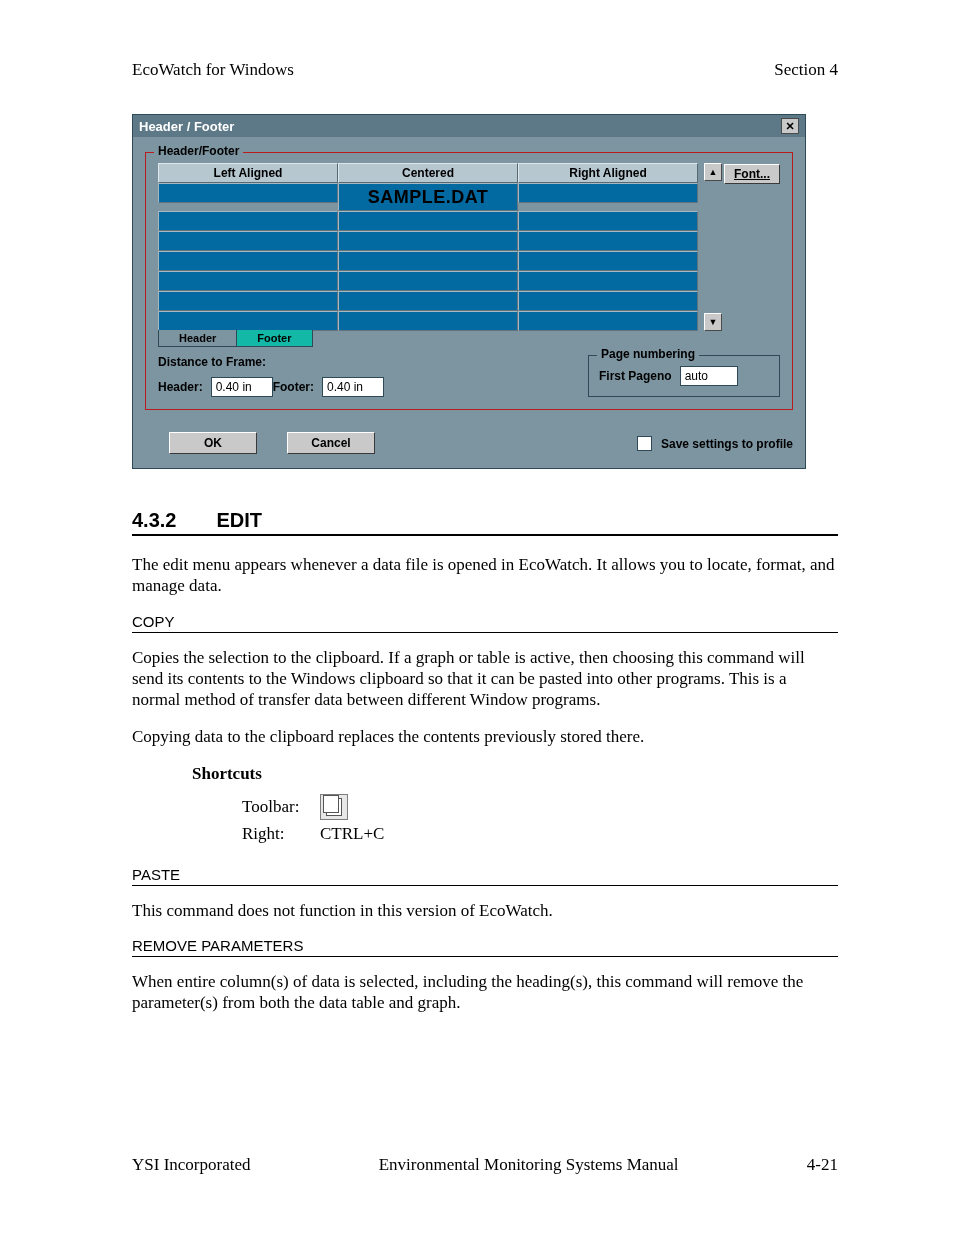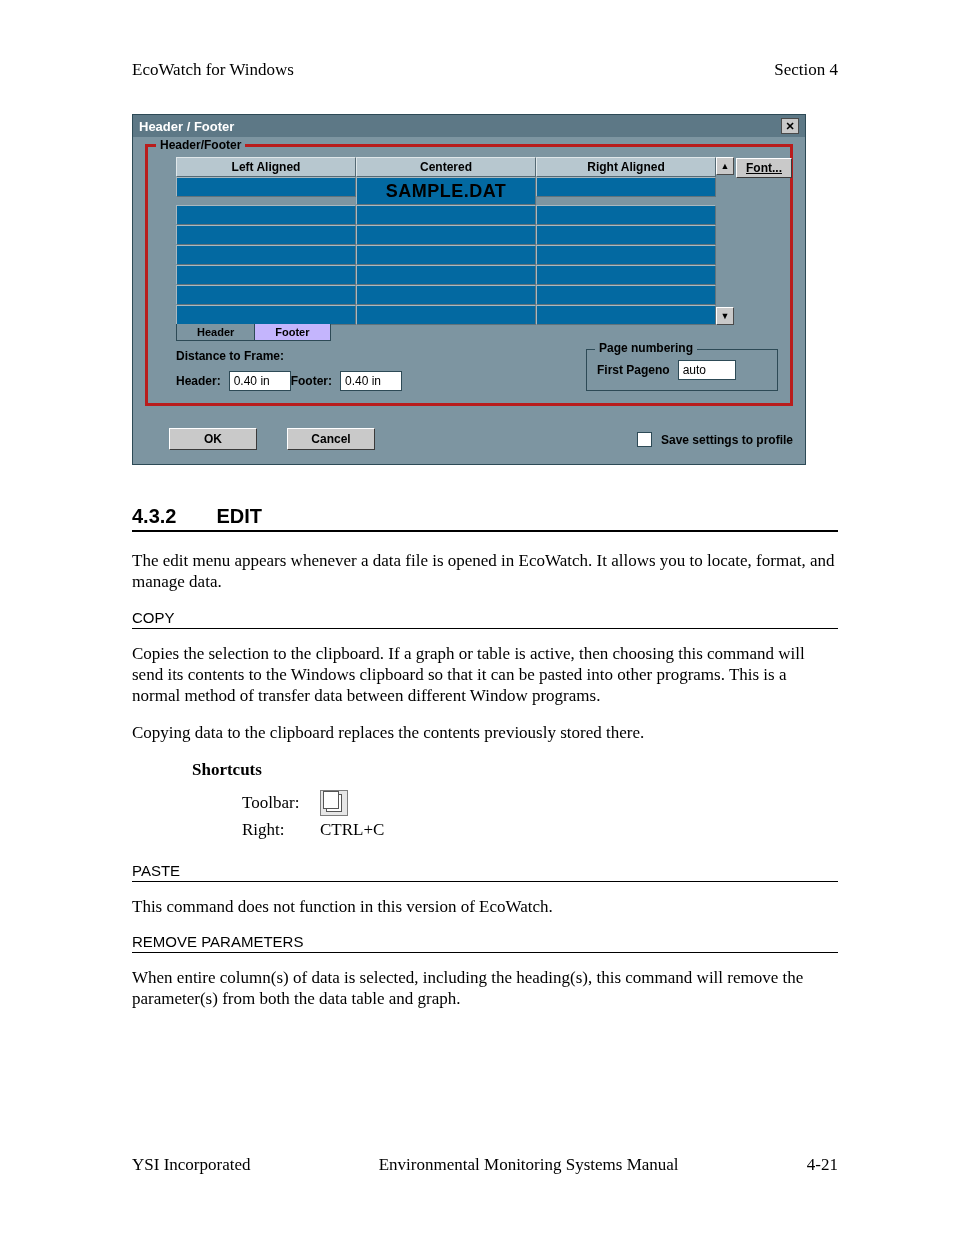--- a/index.html
+++ b/index.html
@@ -48,24 +48,24 @@
     width: 16px; height: 14px;
     background: #c9c9c9;
     border: 1px solid #4a4a4a;
     display: flex; align-items: center; justify-content: center;
     font-size: 11px; font-weight: bold; color: #000;
   }
   .dlg-body {
     padding: 6px 12px 14px 12px;
   }
   .groupbox {
-    border: 3px solid #b91c1c;
-    padding: 10px 12px 12px 28px;
+    border: 1px solid #b91c1c;
+    padding: 10px 12px 12px 12px;
     position: relative;
-    margin-top: 1px;
+    margin-top: 9px;
   }
   .groupbox .legend {
     position: absolute;
     top: -9px; left: 8px;
     background: #7d95a1;
     padding: 0 4px;
     font-size: 12px;
     font-weight: bold;
   }
   .grid-area {
@@ -124,21 +124,21 @@
     display: flex;
     margin-top: -1px;
   }
   .tab {
     font-size: 11px;
     font-weight: bold;
     padding: 2px 20px;
     border: 1px solid #2d4a56;
     border-top: none;
     margin-right: -1px;
-    background: #c4b5fd;
+    background: #14b8a6;
     position: relative;
   }
   .tab.active {
     background: #7d95a1;
   }
 
   .lower {
     display: flex;
     gap: 20px;
     margin-top: 8px;

